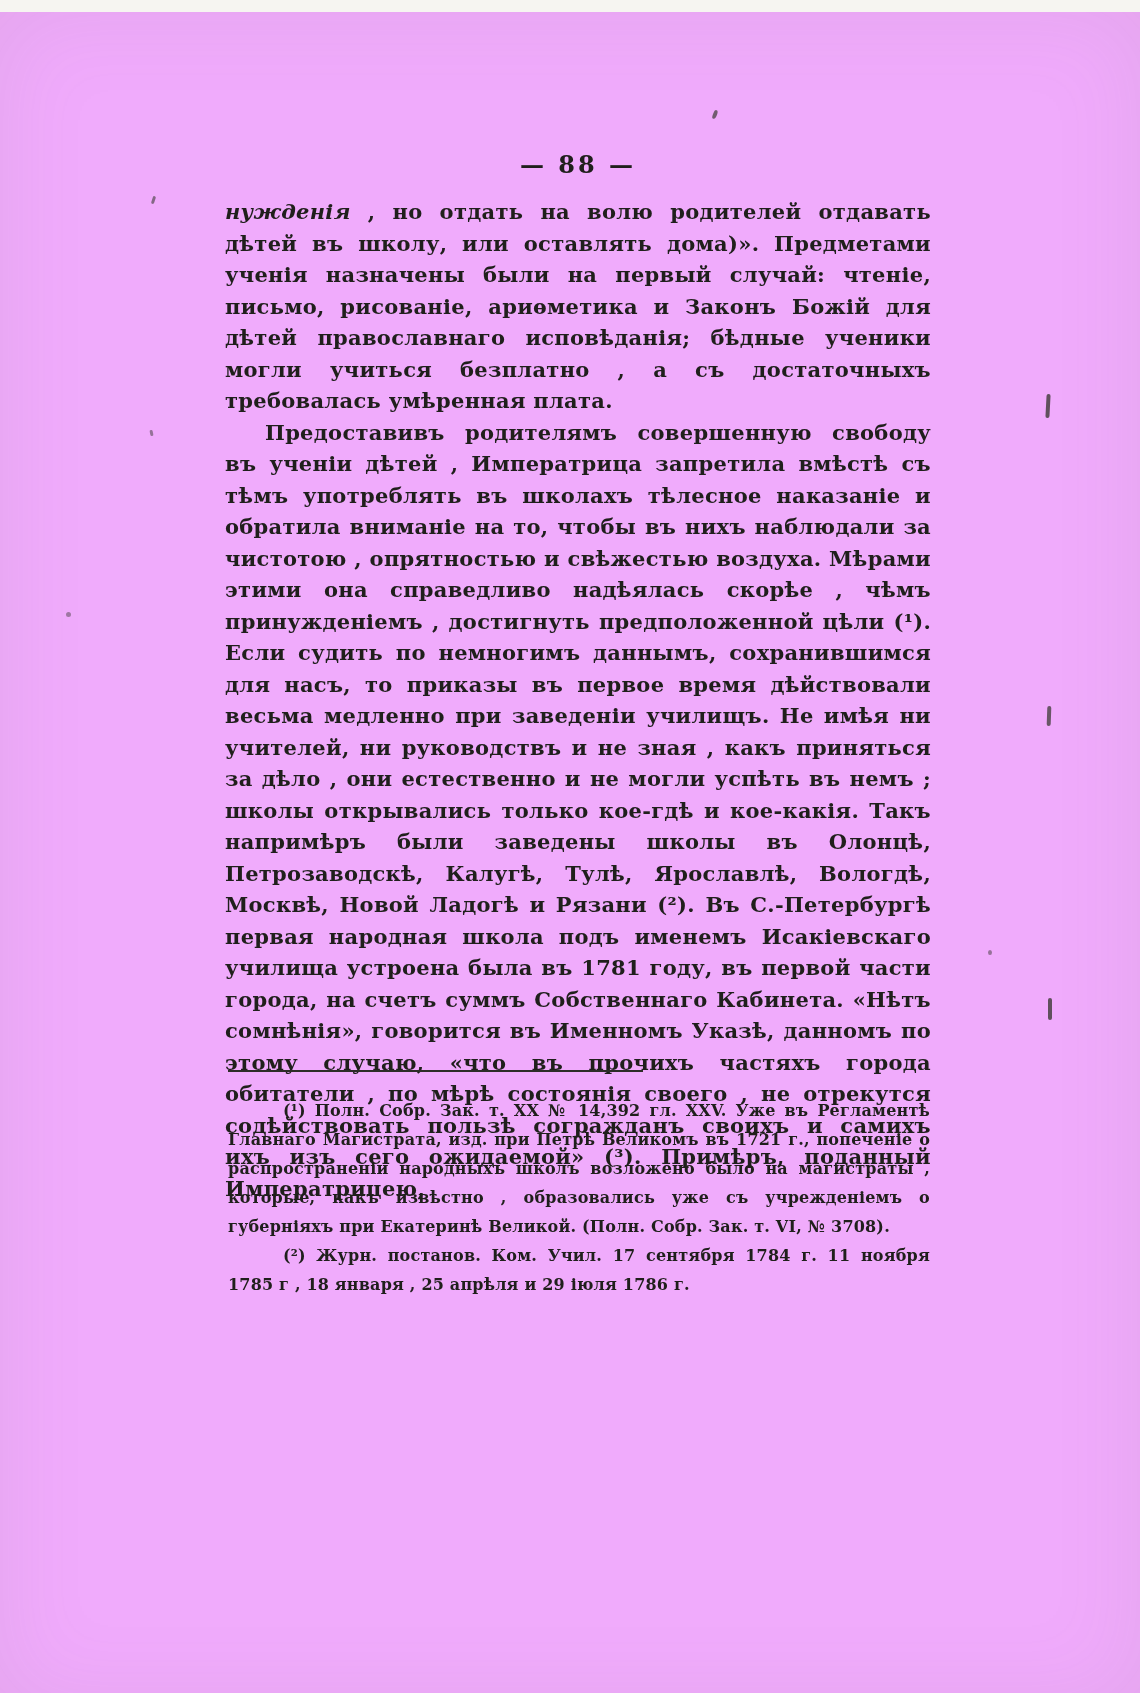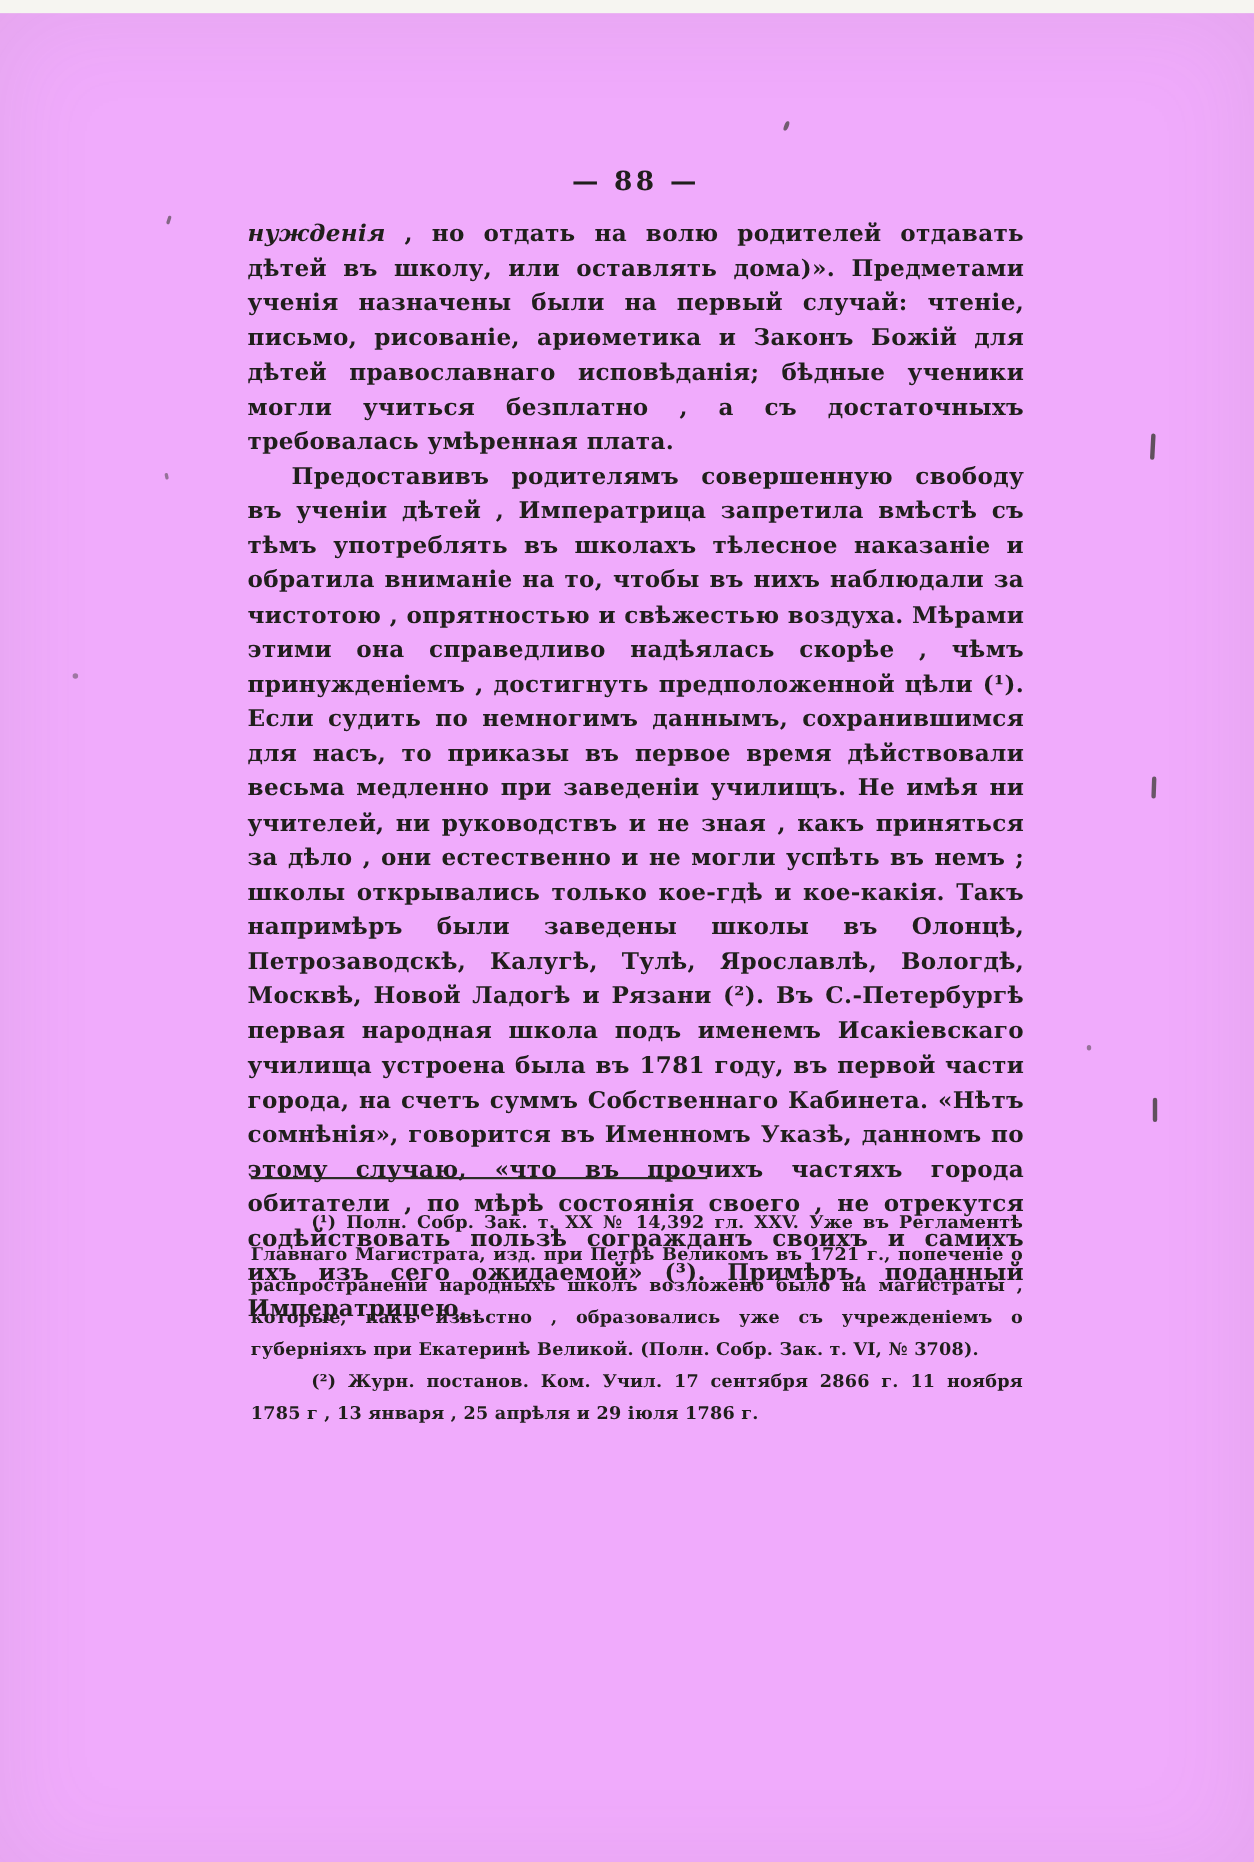--- a/index.html
+++ b/index.html
@@ -85,21 +85,21 @@
   <div class="page-number">— 88 —</div>
 
   <div class="text-block">
     <p class="para no-indent"><em>нужденія</em><span> , но отдать на волю родителей отдавать дѣтей въ школу, или оставлять дома)». Предметами ученія назначены были на первый случай: чтеніе, письмо, рисованіе, ариѳметика и Законъ Божій для дѣтей православнаго исповѣданія; бѣдные ученики могли учиться безплатно , а съ достаточныхъ требовалась умѣренная плата.</span></p>
     <p class="para indent"><span>Предоставивъ родителямъ совершенную свободу въ ученіи дѣтей , Императрица запретила вмѣстѣ съ тѣмъ употреблять въ школахъ тѣлесное наказаніе и обратила вниманіе на то, чтобы въ нихъ наблюдали за чистотою , опрятностью и свѣжестью воздуха. Мѣрами этими она справедливо надѣялась скорѣе , чѣмъ принужденіемъ , достигнуть предположенной цѣли (¹). Если судить по немногимъ даннымъ, сохранившимся для насъ, то приказы въ первое время дѣйствовали весьма медленно при заведеніи училищъ. Не имѣя ни учителей, ни руководствъ и не зная , какъ приняться за дѣло , они естественно и не могли успѣть въ немъ ; школы открывались только кое-гдѣ и кое-какія. Такъ напримѣръ были заведены школы въ Олонцѣ, Петрозаводскѣ, Калугѣ, Тулѣ, Ярославлѣ, Вологдѣ, Москвѣ, Новой Ладогѣ и Рязани (²). Въ С.-Петербургѣ первая народная школа подъ именемъ Исакіевскаго училища устроена была въ 1781 году, въ первой части города, на счетъ суммъ Собственнаго Кабинета. «Нѣтъ сомнѣнія», говорится въ Именномъ Указѣ, данномъ по этому случаю, «что въ прочихъ частяхъ города обитатели , по мѣрѣ состоянія своего , не отрекутся содѣйствовать пользѣ согражданъ своихъ и самихъ ихъ изъ сего ожидаемой» (³). Примѣръ, поданный Императрицею,</span></p>
   </div>
 
   <div class="footnote-block">
     <div class="footnote-rule"></div>
     <p class="footnote">(¹) Полн. Собр. Зак. т. XX № 14,392 гл. XXV. Уже въ Регламентѣ Главнаго Магистрата, изд. при Петрѣ Великомъ въ 1721 г., попеченіе о распространеніи народныхъ школъ возложено было на магистраты , которые, какъ извѣстно , образовались уже съ учрежденіемъ о губерніяхъ при Екатеринѣ Великой. (Полн. Собр. Зак. т. VI, № 3708).</p>
-    <p class="footnote">(²) Журн. постанов. Ком. Учил. 17 сентября 2866 г. 11 ноября 1785 г , 13 января , 25 апрѣля и 29 іюля 1786 г.</p>
+    <p class="footnote">(²) Журн. постанов. Ком. Учил. 17 сентября 1784 г. 11 ноября 1785 г , 18 января , 25 апрѣля и 29 іюля 1786 г.</p>
   </div>
 
   <div class="artifact a1"></div>
   <div class="artifact a2"></div>
   <div class="artifact a3"></div>
   <div class="artifact a4"></div>
   <div class="artifact a5"></div>
   <div class="artifact a6"></div>
   <div class="artifact a7"></div>
   <div class="artifact a8"></div>

